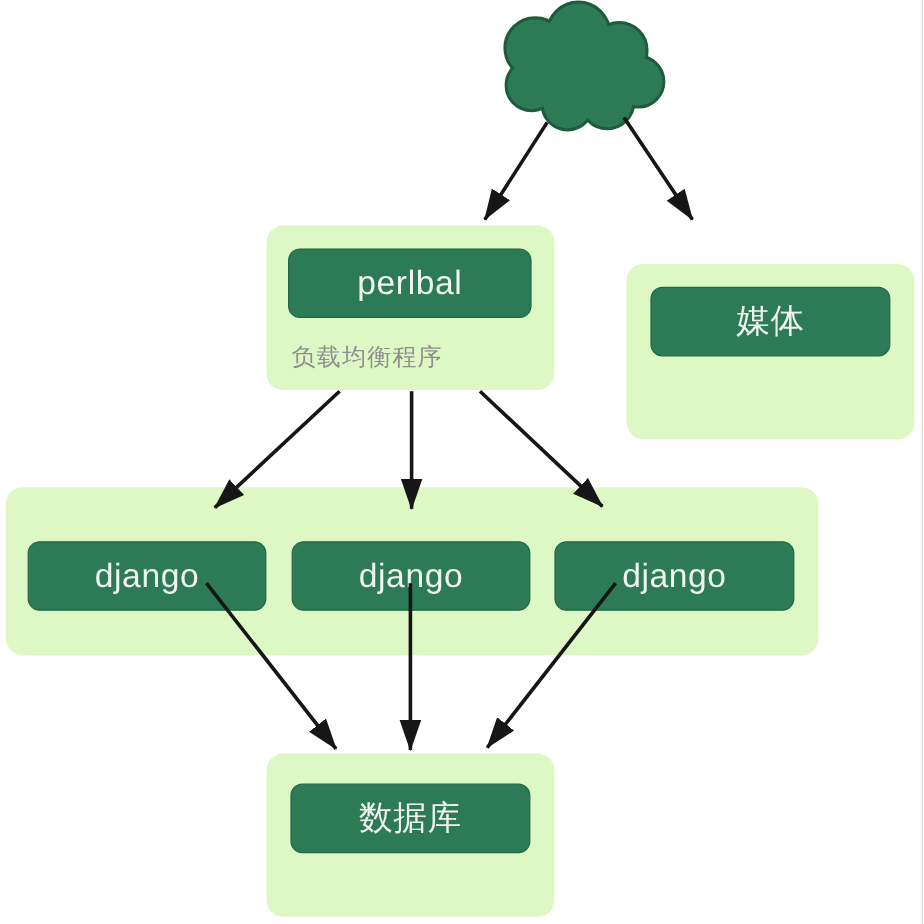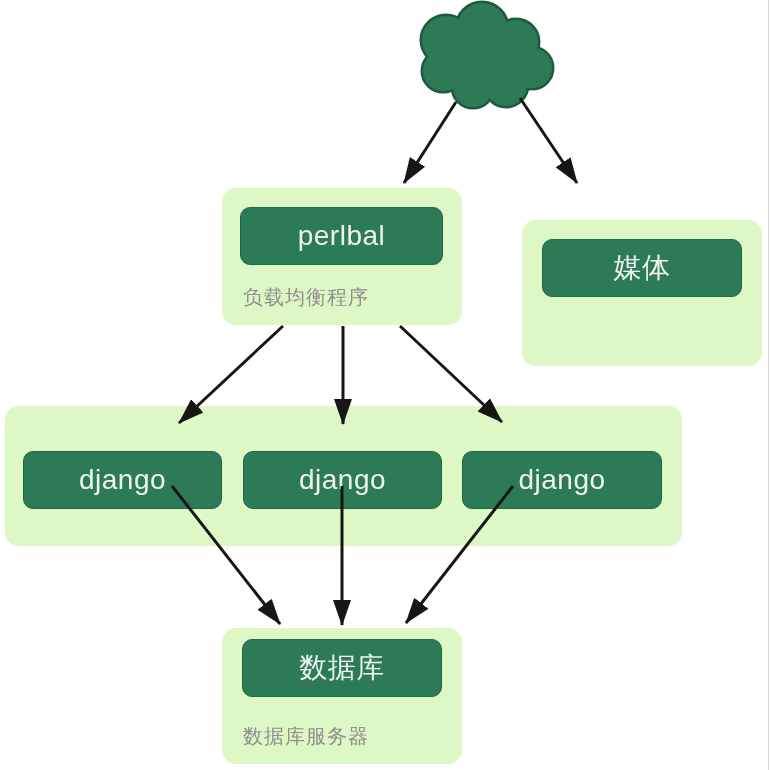--- a/index.html
+++ b/index.html
@@ -59,21 +59,21 @@
   .g-media .caption { bottom: 14px; }
   
   .g-web  { left: 5px; top: 406px; width: 677px; height: 140px; }
   .g-web .node { top: 21px; width: 199px; height: 58px; margin-top: 24px; }
   .g-web .node.n1 { left: 18px; }
   .g-web .node.n2 { left: 238px; }
   .g-web .node.n3 { left: 457px; width: 200px; }
   .g-web .caption { bottom: 24px; }
   
   .g-db   { left: 222px; top: 628px; width: 240px; height: 136px; }
-  .g-db .node { left: 20px; top: 11px; width: 200px; height: 58px; }
+  .g-db .node { left: 20px; top: 25px; width: 200px; height: 58px; }
   .g-db .caption { bottom: 14px; }
 
   .cloud-svg { position: absolute; left: 415px; top: 0; }
   .cloud-stroke { fill: var(--node-fill); stroke: var(--cloud-edge); stroke-width: 5; }
   .cloud-fill   { fill: var(--node-fill); }
 
   .arrows { position: absolute; left: 0; top: 0; pointer-events: none; }
   .arrow-line { stroke: var(--arrow); stroke-width: 3; }
   .ah { fill: var(--arrow); }
 
@@ -133,21 +133,20 @@
     </div>
     <div class="node n3">
       <span>django</span>
     </div>
   </div>
 
   <div class="group g-db">
     <div class="node">
       <span>数据库</span>
     </div>
-    <div class="caption">数据库服务器</div>
   </div>
 
   <svg class="arrows" width="770" height="770" viewBox="0 0 770 770">
     <defs>
       <marker id="ah" markerWidth="28" markerHeight="20" refX="25" refY="10" orient="auto" markerUnits="userSpaceOnUse">
         <path class="ah" d="M0,1 L26,10 L0,19 Z"></path>
       </marker>
     </defs>
     <line class="arrow-line" x1="456" y1="102" x2="404" y2="183" marker-end="url(#ah)"></line>
     <line class="arrow-line" x1="520" y1="98" x2="577" y2="183" marker-end="url(#ah)"></line>

